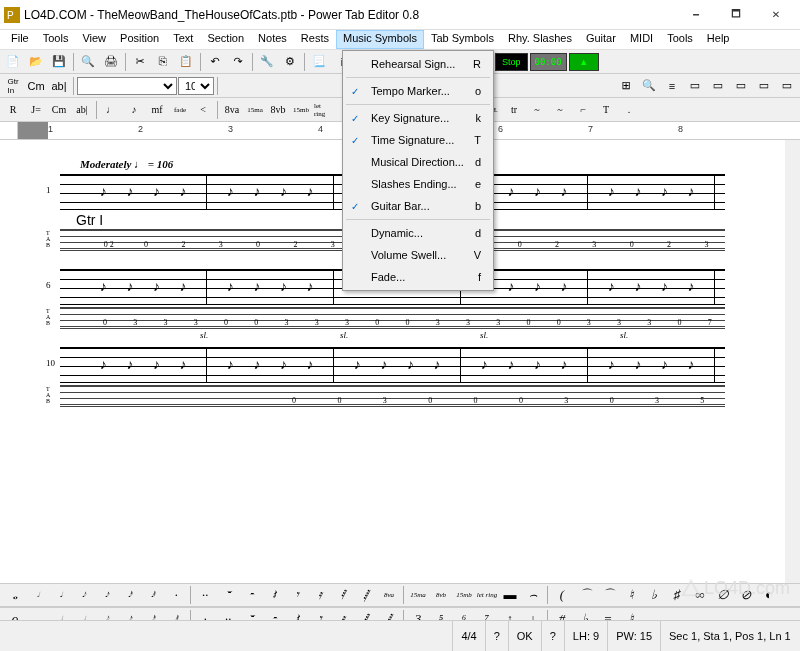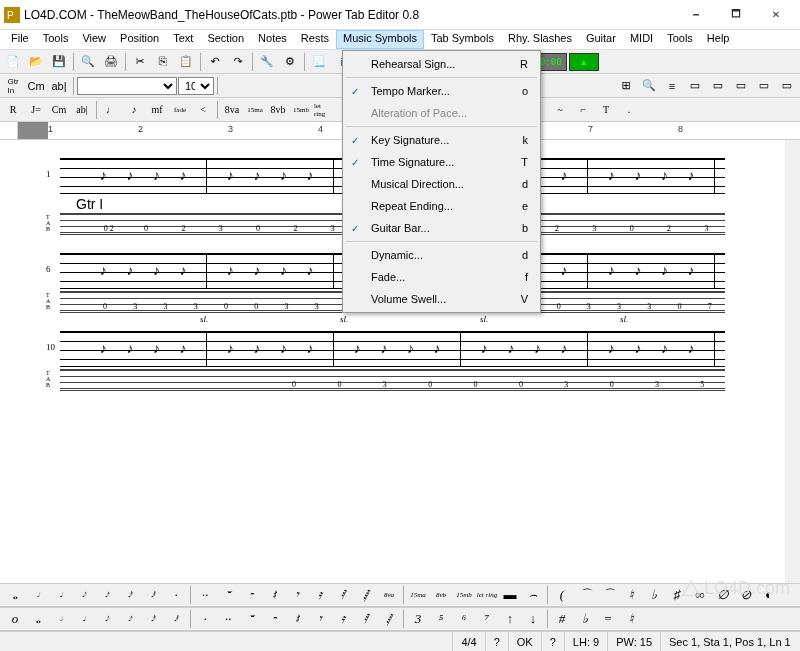--- a/index.html
+++ b/index.html
@@ -33,30 +33,30 @@
 .staff { height: 36px; border-top: 1px solid #000; border-bottom: 1px solid #000; position: relative; background: repeating-linear-gradient(to bottom, #000 0px, #000 1px, transparent 1px, transparent 9px); margin-bottom: 2px; }
 .tab { height: 22px; position: relative; background: repeating-linear-gradient(to bottom, #444 0px, #444 1px, transparent 1px, transparent 6px); border-top: 1px solid #444; border-bottom: 1px solid #444; }
 .tab-label { position: absolute; left: -14px; top: 0; font-size: 6px; font-family: serif; line-height: 6px; }
 .gtr-label { font-family: Liberation Sans, sans-serif; font-size: 14px; margin-left: 16px; margin-bottom: 1px; }
 .notes-overlay { position: absolute; left: 0; top: 0; right: 0; bottom: 0; display: flex; padding-left: 30px; }
 .note-group { display: flex; flex: 1; align-items: center; justify-content: space-around; font-family: serif; font-size: 12px; }
 .notehead { font-size: 14px; }
 .tab-nums { position: absolute; left: 30px; right: 0; top: 0; bottom: 0; display: flex; font-size: 8px; font-family: serif; }
 .tab-cell { flex: 1; display: flex; align-items: flex-end; justify-content: space-around; padding-bottom: 1px; }
 .barline { width: 1px; background: #000; height: 100%; }
-.dropdown { position: absolute; left: 342px; top: 50px; width: 199px; background: #f0f0f0; border: 1px solid #999; box-shadow: 2px 2px 4px rgba(0,0,0,0.3); z-index: 100; padding: 2px; }
+.dropdown { position: absolute; left: 342px; top: 50px; width: 152px; background: #f0f0f0; border: 1px solid #999; box-shadow: 2px 2px 4px rgba(0,0,0,0.3); z-index: 100; padding: 2px; }
 .dd-item { height: 22px; display: flex; align-items: center; padding: 0 20px 0 26px; font-size: 11px; position: relative; }
 .dd-item.disabled { color: #888; }
 .dd-check { position: absolute; left: 6px; color: #0066cc; font-size: 10px; }
 .dd-shortcut { position: absolute; right: 10px; }
 .dd-sep { height: 1px; background: #ccc; margin: 2px 1px; }
 .bottom-toolbars { position: absolute; bottom: 20px; left: 0; right: 0; }
 .note-palette { height: 24px; background: #f0f0f0; border-top: 1px solid #ccc; border-bottom: 1px solid #ccc; display: flex; align-items: center; padding: 0 4px; gap: 1px; font-family: serif; font-size: 13px; }
 .nbtn { width: 22px; height: 20px; display: inline-flex; align-items: center; justify-content: center; font-style: italic; }
-.statusbar { position: absolute; bottom: 0; left: 0; right: 0; height: 20px; background: #f0f0f0; border-top: 1px solid #ccc; display: flex; align-items: center; font-size: 11px; }
+.statusbar { position: absolute; bottom: 0; left: 0; right: 0; height: 31px; background: #f0f0f0; border-top: 1px solid #ccc; display: flex; align-items: center; font-size: 11px; }
 .status-cell { border-left: 1px solid #ccc; padding: 0 8px; height: 100%; display: flex; align-items: center; }
 .status-spacer { flex: 1; }
 .watermark { position: absolute; right: 10px; bottom: 52px; font-size: 18px; color: rgba(220,220,220,0.9); font-weight: 300; pointer-events: none; display: flex; align-items: center; gap: 2px; }
 .watermark svg { opacity: 0.6; }
 .scrollbar-h { position: absolute; bottom: 48px; left: 0; right: 15px; height: 15px; background: #f0f0f0; border-top: 1px solid #ddd; }
 .scrollthumb-h { position: absolute; left: 15px; top: 2px; width: 540px; height: 11px; background: #ccc; border-radius: 2px; }
 .sl { font-family: serif; font-style: italic; font-size: 9px; position: absolute; }
 .measure-num { position: absolute; left: -14px; top: 10px; font-size: 9px; font-family: serif; }
 </style>
 </head>
@@ -190,20 +190,21 @@
       <span class="ruler-num" style="left: 390px;">5</span>
       <span class="ruler-num" style="left: 480px;">6</span>
       <span class="ruler-num" style="left: 570px;">7</span>
       <span class="ruler-num" style="left: 660px;">8</span>
       <div style="position: absolute; left: 0px; top: 0px; width: 30px; height: 100%; background: rgb(136, 136, 136);"></div>
     </div>
 </div>
 
 <div class="content">
   <div class="score">
+    <div class="tempo">Moderately ♩ = 106</div>
     <div id="systems">
         <div class="system">
           <div class="staff">
             <div class="measure-num">1</div>
             <div class="notes-overlay">
               <div class="note-group">
                 <span class="notehead">♪</span>
                 <span class="notehead">♪</span>
                 <span class="notehead">♪</span>
                 <span class="notehead">♪</span>
@@ -404,59 +405,56 @@
     <div class="dd-item">
       <span>Rehearsal Sign...</span>
       <span class="dd-shortcut">R</span>
     </div>
     <div class="dd-sep"></div>
     <div class="dd-item">
       <span class="dd-check">✓</span>
       <span>Tempo Marker...</span>
       <span class="dd-shortcut">o</span>
     </div>
-    <div class="dd-item disabled">
-      <span>Alteration of Pace...</span>
-    </div>
     <div class="dd-sep"></div>
     <div class="dd-item">
       <span class="dd-check">✓</span>
       <span>Key Signature...</span>
       <span class="dd-shortcut">k</span>
     </div>
     <div class="dd-item">
       <span class="dd-check">✓</span>
       <span>Time Signature...</span>
       <span class="dd-shortcut">T</span>
     </div>
     <div class="dd-item">
       <span>Musical Direction...</span>
       <span class="dd-shortcut">d</span>
     </div>
     <div class="dd-item">
-      <span>Repeat Ending...</span>
+      <span>Slashes Ending...</span>
       <span class="dd-shortcut">e</span>
     </div>
     <div class="dd-item">
       <span class="dd-check">✓</span>
       <span>Guitar Bar...</span>
       <span class="dd-shortcut">b</span>
     </div>
     <div class="dd-sep"></div>
     <div class="dd-item">
       <span>Dynamic...</span>
       <span class="dd-shortcut">d</span>
     </div>
     <div class="dd-item">
+      <span>Volume Swell...</span>
+      <span class="dd-shortcut">V</span>
+    </div>
+    <div class="dd-item">
       <span>Fade...</span>
       <span class="dd-shortcut">f</span>
-    </div>
-    <div class="dd-item">
-      <span>Volume Swell...</span>
-      <span class="dd-shortcut">V</span>
     </div>
   </div>
 
 <div class="scrollbar-h">
   <div class="scrollthumb-h"></div>
 </div>
 
 <div class="bottom-toolbars">
   <div class="note-palette" id="np1">
       <div class="nbtn" style="font-size: 13px;">𝅝</div>

